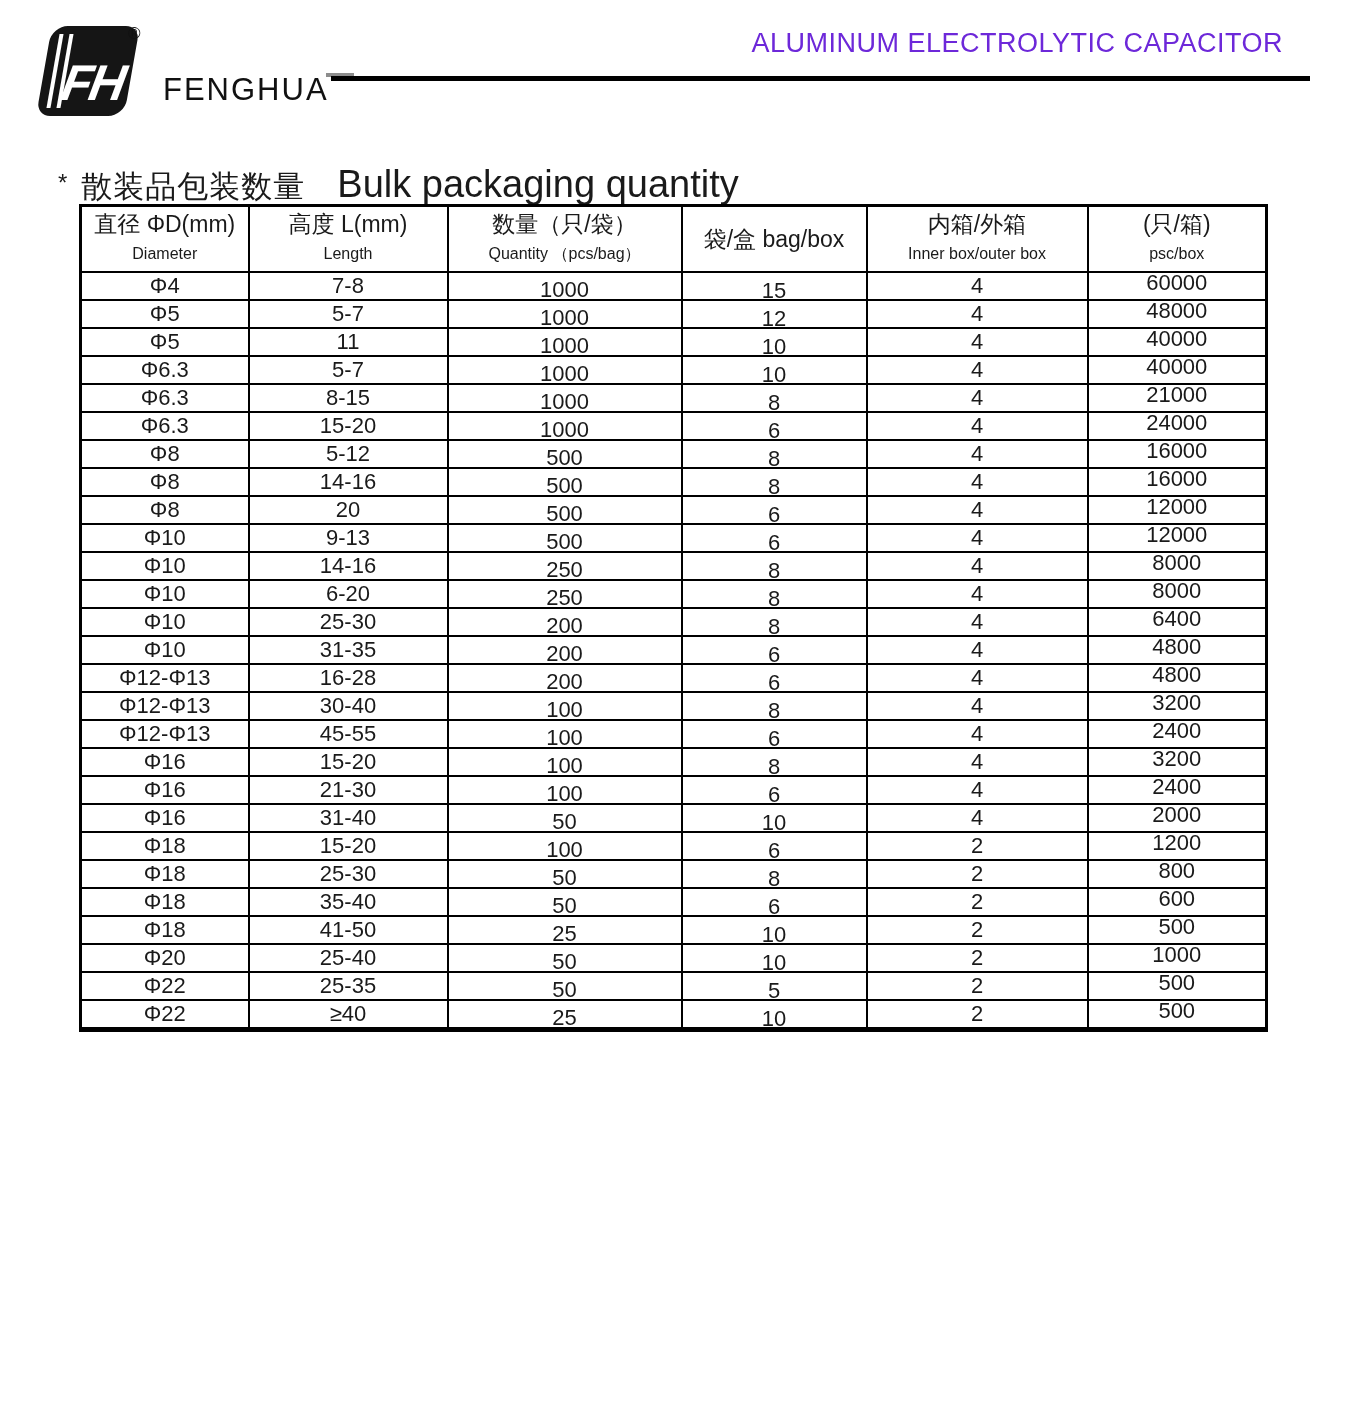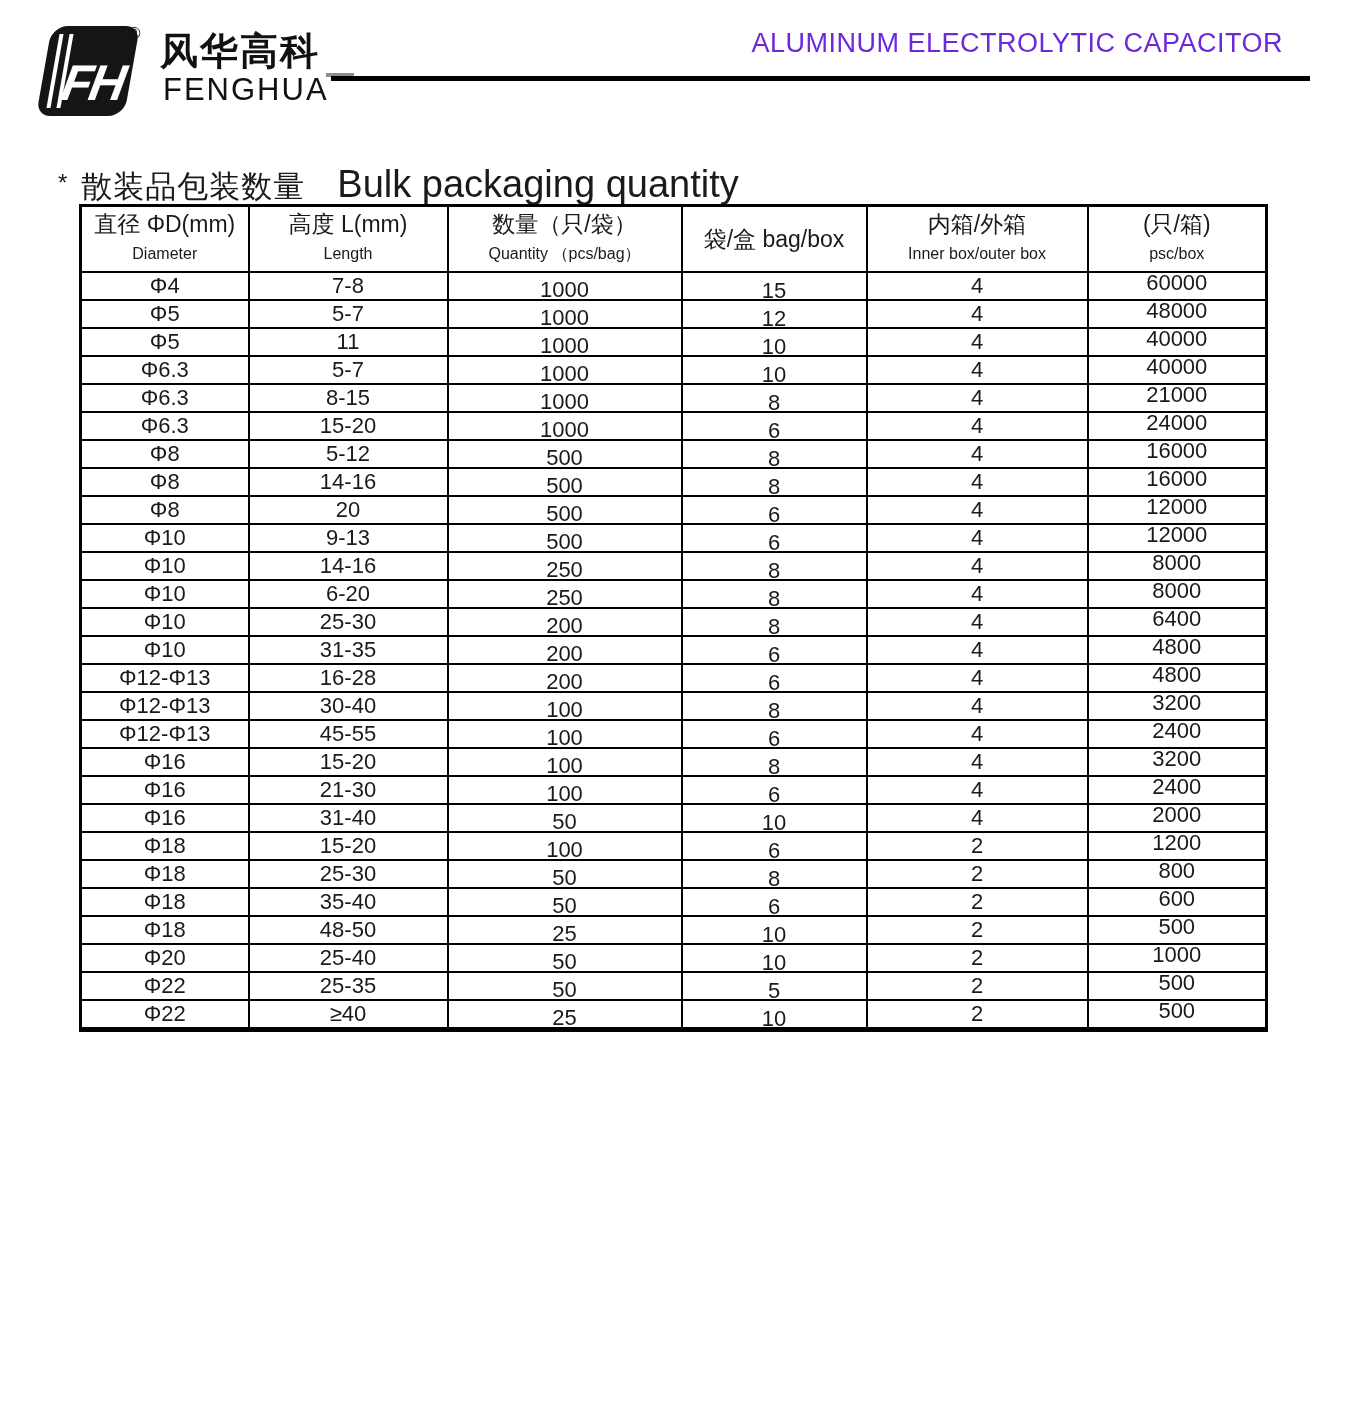--- a/index.html
+++ b/index.html
@@ -91,21 +91,20 @@
 
 <div class="page">
 
   <div class="hdr">
     <div class="logo-mark">
       <span class="logo-slash s1"></span>
       <span class="logo-slash s2"></span>
       <span class="logo-fh">FH</span>
     </div>
     <span class="logo-reg">®</span>
-    <div class="brand-cn">风华高科</div>
     <div class="brand-en">FENGHUA</div>
     <div class="doc-title">ALUMINUM ELECTROLYTIC CAPACITOR</div>
     <div class="title-rule-shadow"></div>
     <div class="title-rule"></div>
   </div>
 
   <div class="section-head">
     <span class="sec-star">*</span><span class="sec-cn">散装品包装数量</span><span class="sec-en">Bulk packaging quantity</span>
   </div>
 
@@ -325,21 +324,21 @@
         <tr>
           <td><span>Φ18</span></td>
           <td><span>35-40</span></td>
           <td><span>50</span></td>
           <td><span>6</span></td>
           <td><span>2</span></td>
           <td><span>600</span></td>
         </tr>
         <tr>
           <td><span>Φ18</span></td>
-          <td><span>48-50</span></td>
+          <td><span>41-50</span></td>
           <td><span>25</span></td>
           <td><span>10</span></td>
           <td><span>2</span></td>
           <td><span>500</span></td>
         </tr>
         <tr>
           <td><span>Φ20</span></td>
           <td><span>25-40</span></td>
           <td><span>50</span></td>
           <td><span>10</span></td>

